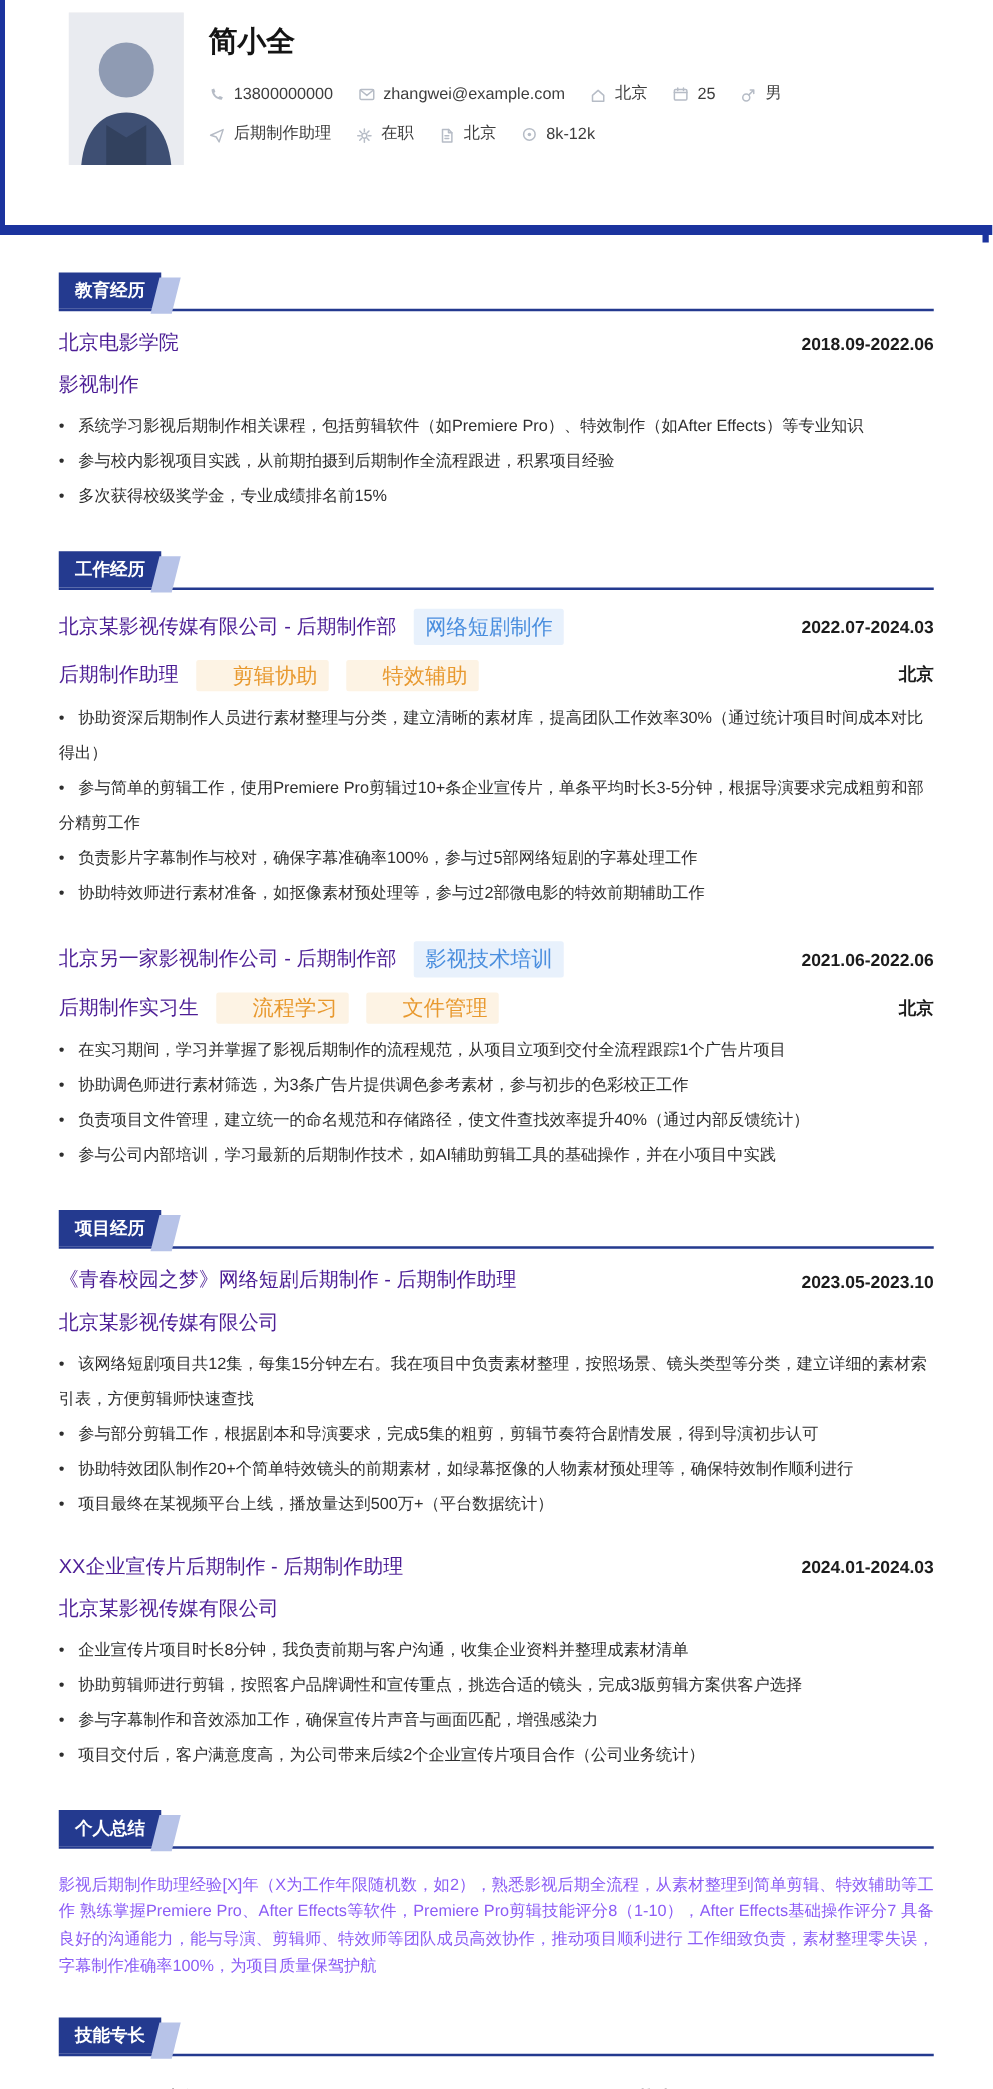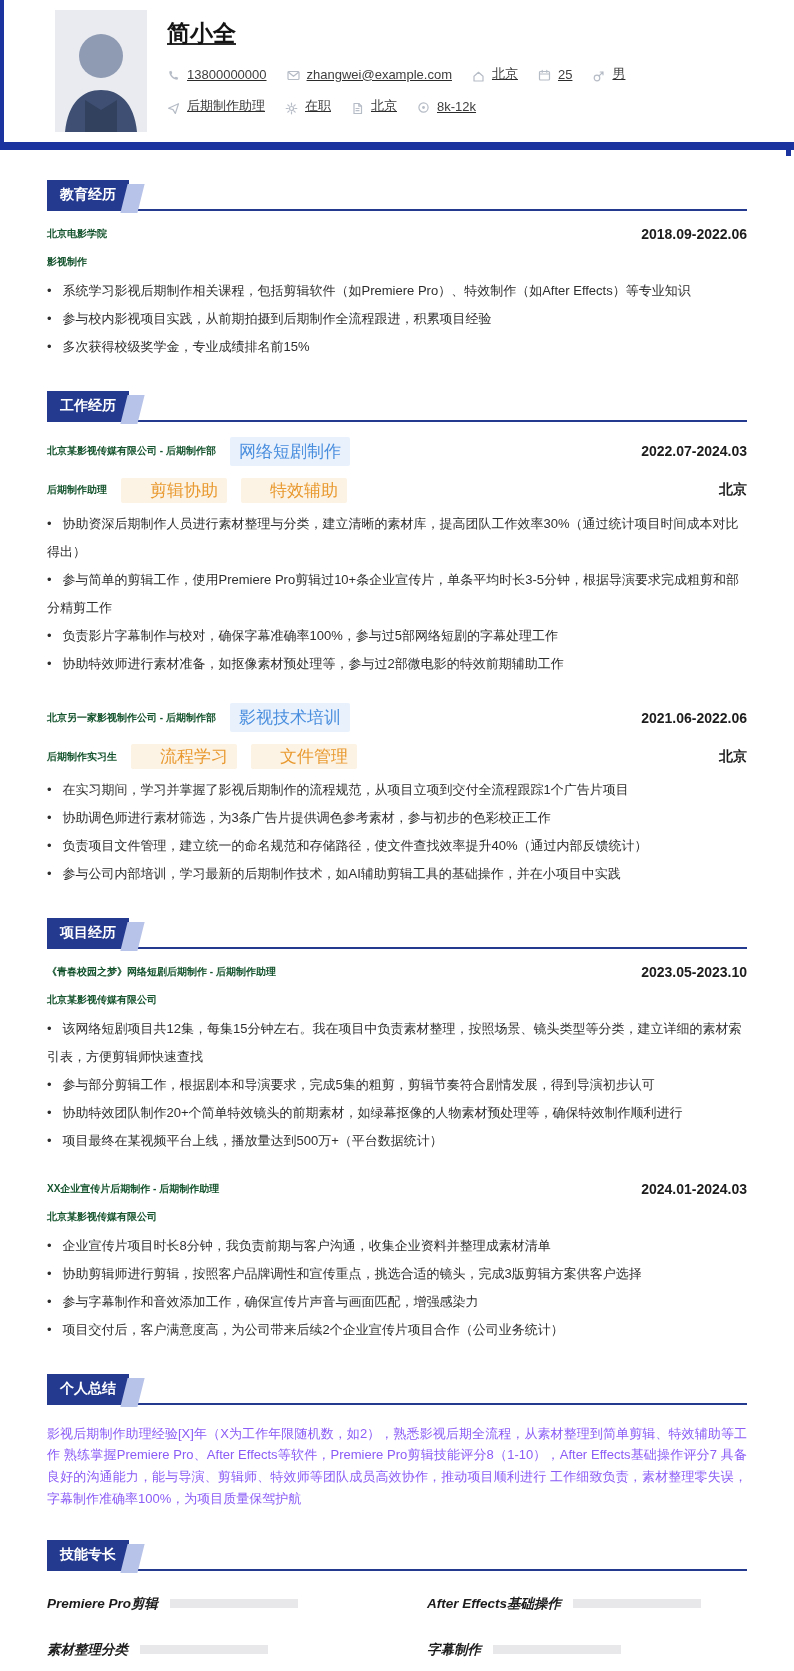--- a/index.html
+++ b/index.html
@@ -1,20 +1,20 @@
 <!DOCTYPE html>
 <html><head>
 <meta charset="utf-8">
 <style>
   html,body{margin:0;padding:0;background:#ffffff;}
   body{font-family:"Liberation Sans","DejaVu Sans",sans-serif;color:#2b2b2b;}
   .page{width:794px;margin:0 auto;background:#fff;}
 
   
-  .header{border-left:4px solid #1b339e;padding:10px 0 0 51px;height:142px;box-sizing:border-box;display:flex;text-decoration:underline;}
+  .header{border-left:4px solid #1b339e;padding:10px 0 0 51px;height:180px;box-sizing:border-box;display:flex;}
   .photo{width:92px;height:122px;flex:0 0 92px;overflow:hidden;background:#e9eaee;}
   .header-info{margin-left:20px;padding-top:2px;}
   .name{font-size:23px;font-weight:700;color:#141414;margin:6px 0 16px;}
   .contact-row{display:flex;align-items:center;font-size:13px;color:#3d3d3d;margin-bottom:14px;}
   .c-item{display:flex;align-items:flex-end;margin-right:20px;}
   .c-item .ic{display:inline-flex;margin-right:7px;}
   .ic svg{stroke:#b6bcc6;fill:none;stroke-width:1.2;stroke-linecap:round;stroke-linejoin:round;}
   .topbar{height:8px;background:#1b339e;position:relative;}
   .topbar::after{content:"";position:absolute;right:3px;top:8px;width:5px;height:6px;background:#1b339e;}
 
@@ -22,21 +22,21 @@
   .content{padding:0 47px 28px;}
   .sec{margin-top:30px;}
   .sec-head{border-bottom:2px solid #243a8f;}
   .sec-title{position:relative;z-index:1;display:inline-block;background:#243a8f;color:#fff;
     font-size:14px;font-weight:700;padding:4px 13px;line-height:1.5;}
   .sec-title::after{content:"";position:absolute;top:4px;right:-12px;width:17px;height:100%;
     background:#b7c3e8;transform:skewX(-14deg);z-index:-1;}
 
   .row{display:flex;justify-content:space-between;align-items:center;margin-top:15px;}
   .row-left{display:flex;align-items:center;}
-  .item-title{font-size:10px;font-weight:700;color:#14532d;}
+  .item-title{font-size:16px;font-weight:400;color:#4c1d95;}
   .item-right{font-size:14px;font-weight:700;color:#1c1c1c;white-space:nowrap;}
   .subrow{margin-top:13px;}
   .tag{font-size:17px;padding:3px 9px;border-radius:2px;margin-left:14px;white-space:nowrap;}
   .tag-blue{background:#e8f1fc;color:#4a8ede;}
   .tag-orange{background:#fdf3e4;color:#e8992f;padding-left:29px;}
   .bullets{margin-top:8px;}
   .bullet{margin:0;font-size:13px;line-height:2.15;color:#2e2e2e;}
   .bullet::before{content:"•";margin-right:11px;}
   .job + .job, .project + .project{margin-top:26px;}
 

